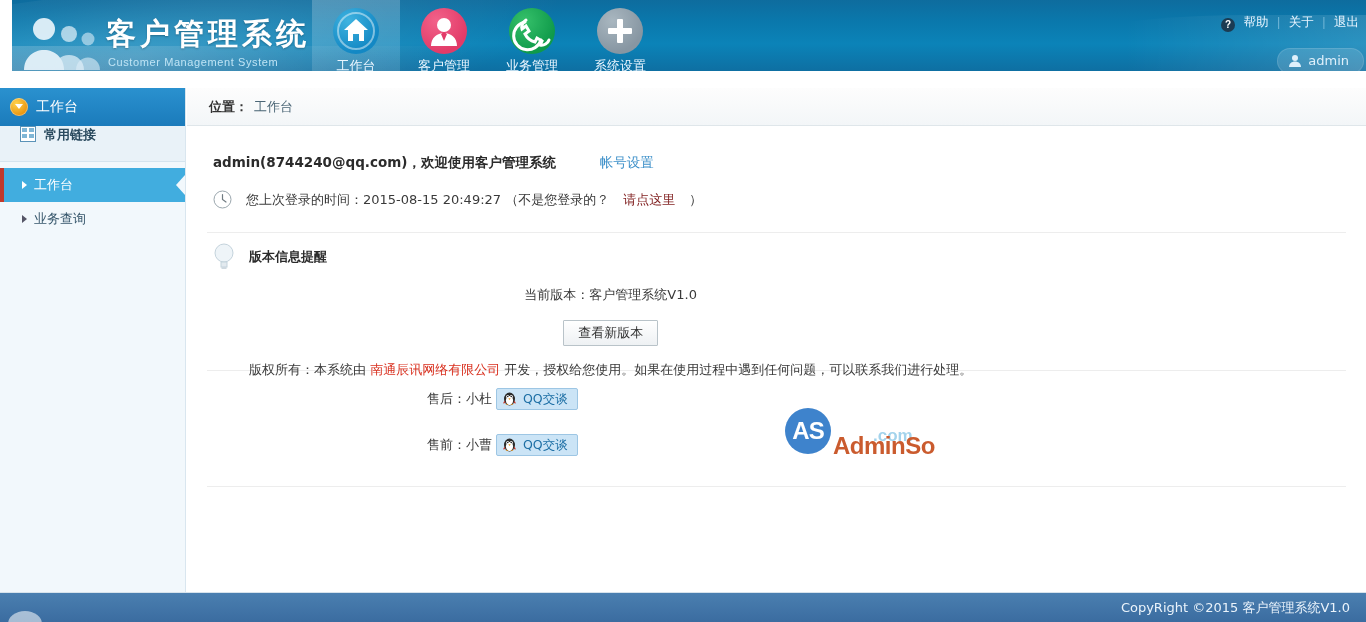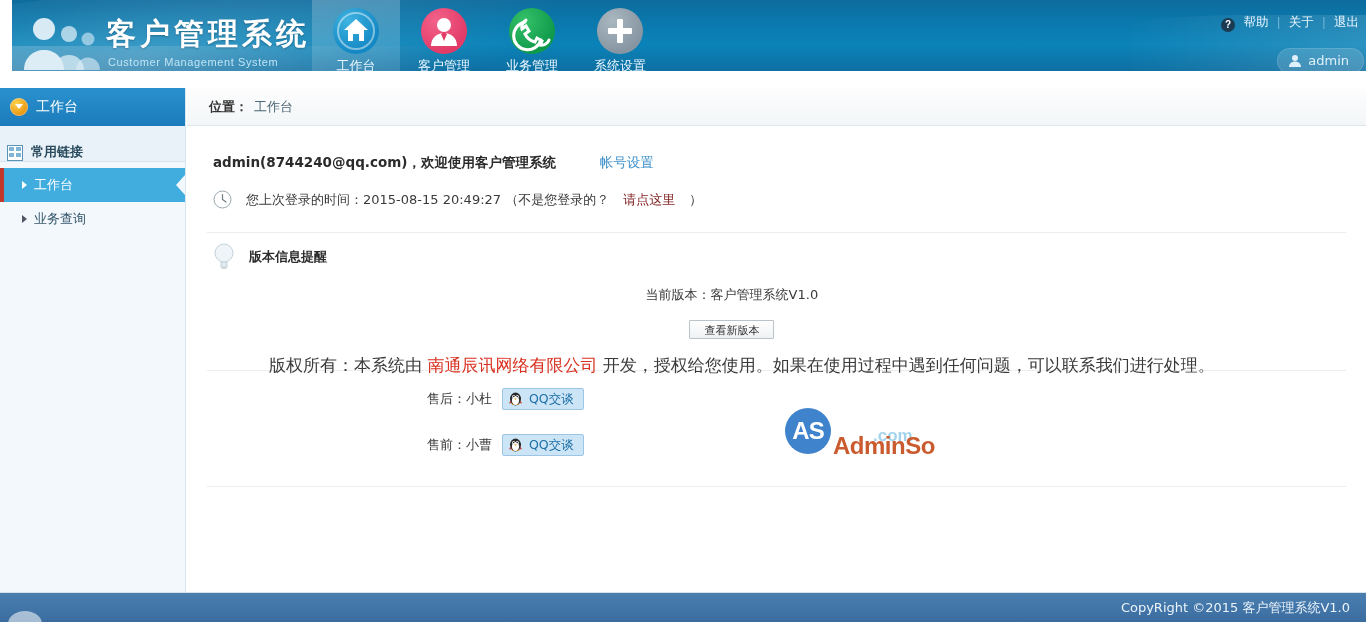--- a/index.html
+++ b/index.html
@@ -125,21 +125,21 @@
     position: relative; flex: none;
   }
   .side-dot:after {
     content: ""; position: absolute; left: 5px; top: 6px;
     border-left: 4px solid transparent; border-right: 4px solid transparent;
     border-top: 5px solid #fff;
   }
   .side-sub {
     height: 36px; background: #e9f2f8;
     border-bottom: 1px solid #d5e4ee;
-    display: flex; align-items: flex-end; padding-left: 7px; gap: 8px;
+    display: flex; align-items: flex-start; padding-left: 20px; gap: 8px;
     font-size: 13px; font-weight: bold; color: #2a4a5e;
     font-family: "DejaVu Sans", sans-serif;
   }
   .grid-icon { width: 16px; height: 16px; flex: none; }
 
   .side-menu { padding-top: 6px; }
   .side-item {
     position: relative; height: 34px; line-height: 34px;
     padding-left: 34px; font-size: 13px; color: #36566b; cursor: pointer;
     font-family: "DejaVu Sans", sans-serif;
@@ -213,36 +213,36 @@
   }
   .bulb { width: 22px; height: 30px; flex: none; margin-top: -6px; }
   .ver-line {
     margin-left: 36px; margin-top: 14px;
     display: flex; align-items: center; gap: 16px;
     font-size: 13px; color: #3a3a3a;
     font-family: "DejaVu Sans", sans-serif;
     flex-direction: column;
   }
   .btn-ver {
-    height: 19px; padding: 2px 14px;
+    height: 26px; padding: 2px 14px;
     border: 1px solid #b9c3c9;
     background: linear-gradient(180deg,#ffffff,#eef1f3);
-    font-size: 11px; color: #333; cursor: pointer; border-radius: 1px;
+    font-size: 13px; color: #333; cursor: pointer; border-radius: 1px;
     font-family: "DejaVu Sans", sans-serif;
   }
   .ver-copy {
-    margin-left: 56px; margin-top: 15px;
-    font-size: 17px; color: #3a3a3a; white-space: nowrap;
+    margin-left: 36px; margin-top: 15px;
+    font-size: 13px; color: #3a3a3a; white-space: nowrap;
     font-family: "DejaVu Sans", sans-serif;
   }
   .ver-copy .red { color: #d9301f; }
 
   .qq-row {
     position: absolute; left: 240px;
-    display: flex; align-items: center; gap: 10px;
+    display: flex; align-items: center; gap: 4px;
     font-size: 13px; color: #3a3a3a;
     font-family: "DejaVu Sans", sans-serif;
   }
   .qq1 { top: 262px; }
   .qq2 { top: 308px; }
   .qq-btn {
     display: inline-flex; align-items: center; gap: 6px;
     height: 22px; padding: 0 9px 0 5px;
     background: #cbe4f6; border: 1px solid #9dc6e4;
     border-radius: 2px; cursor: pointer;

